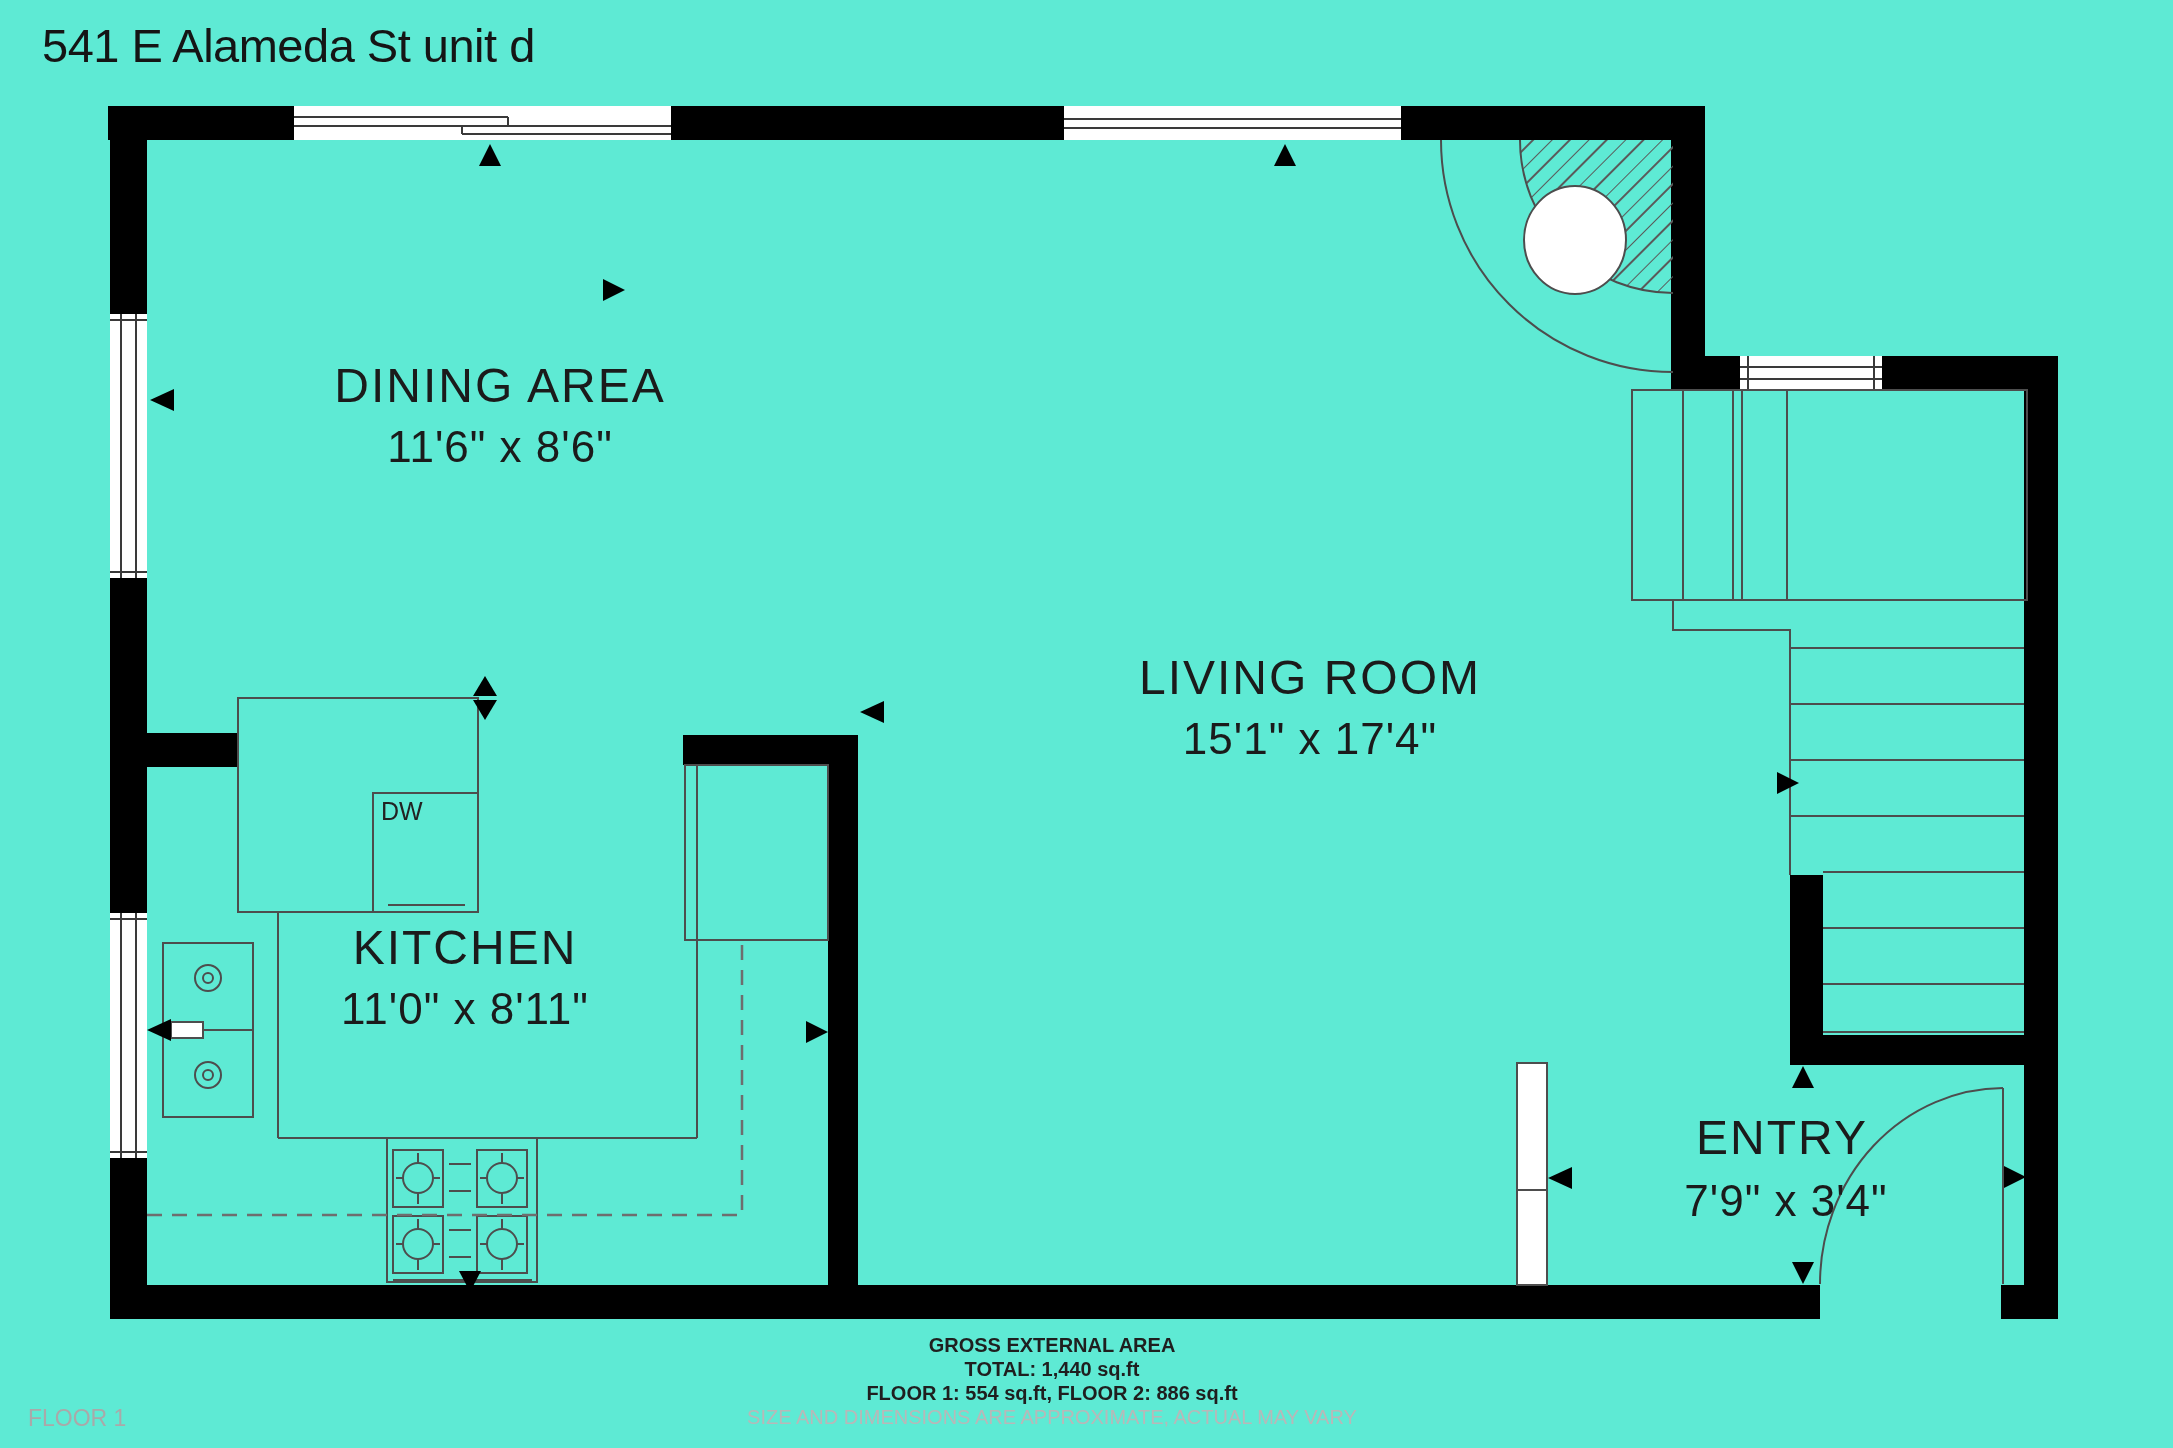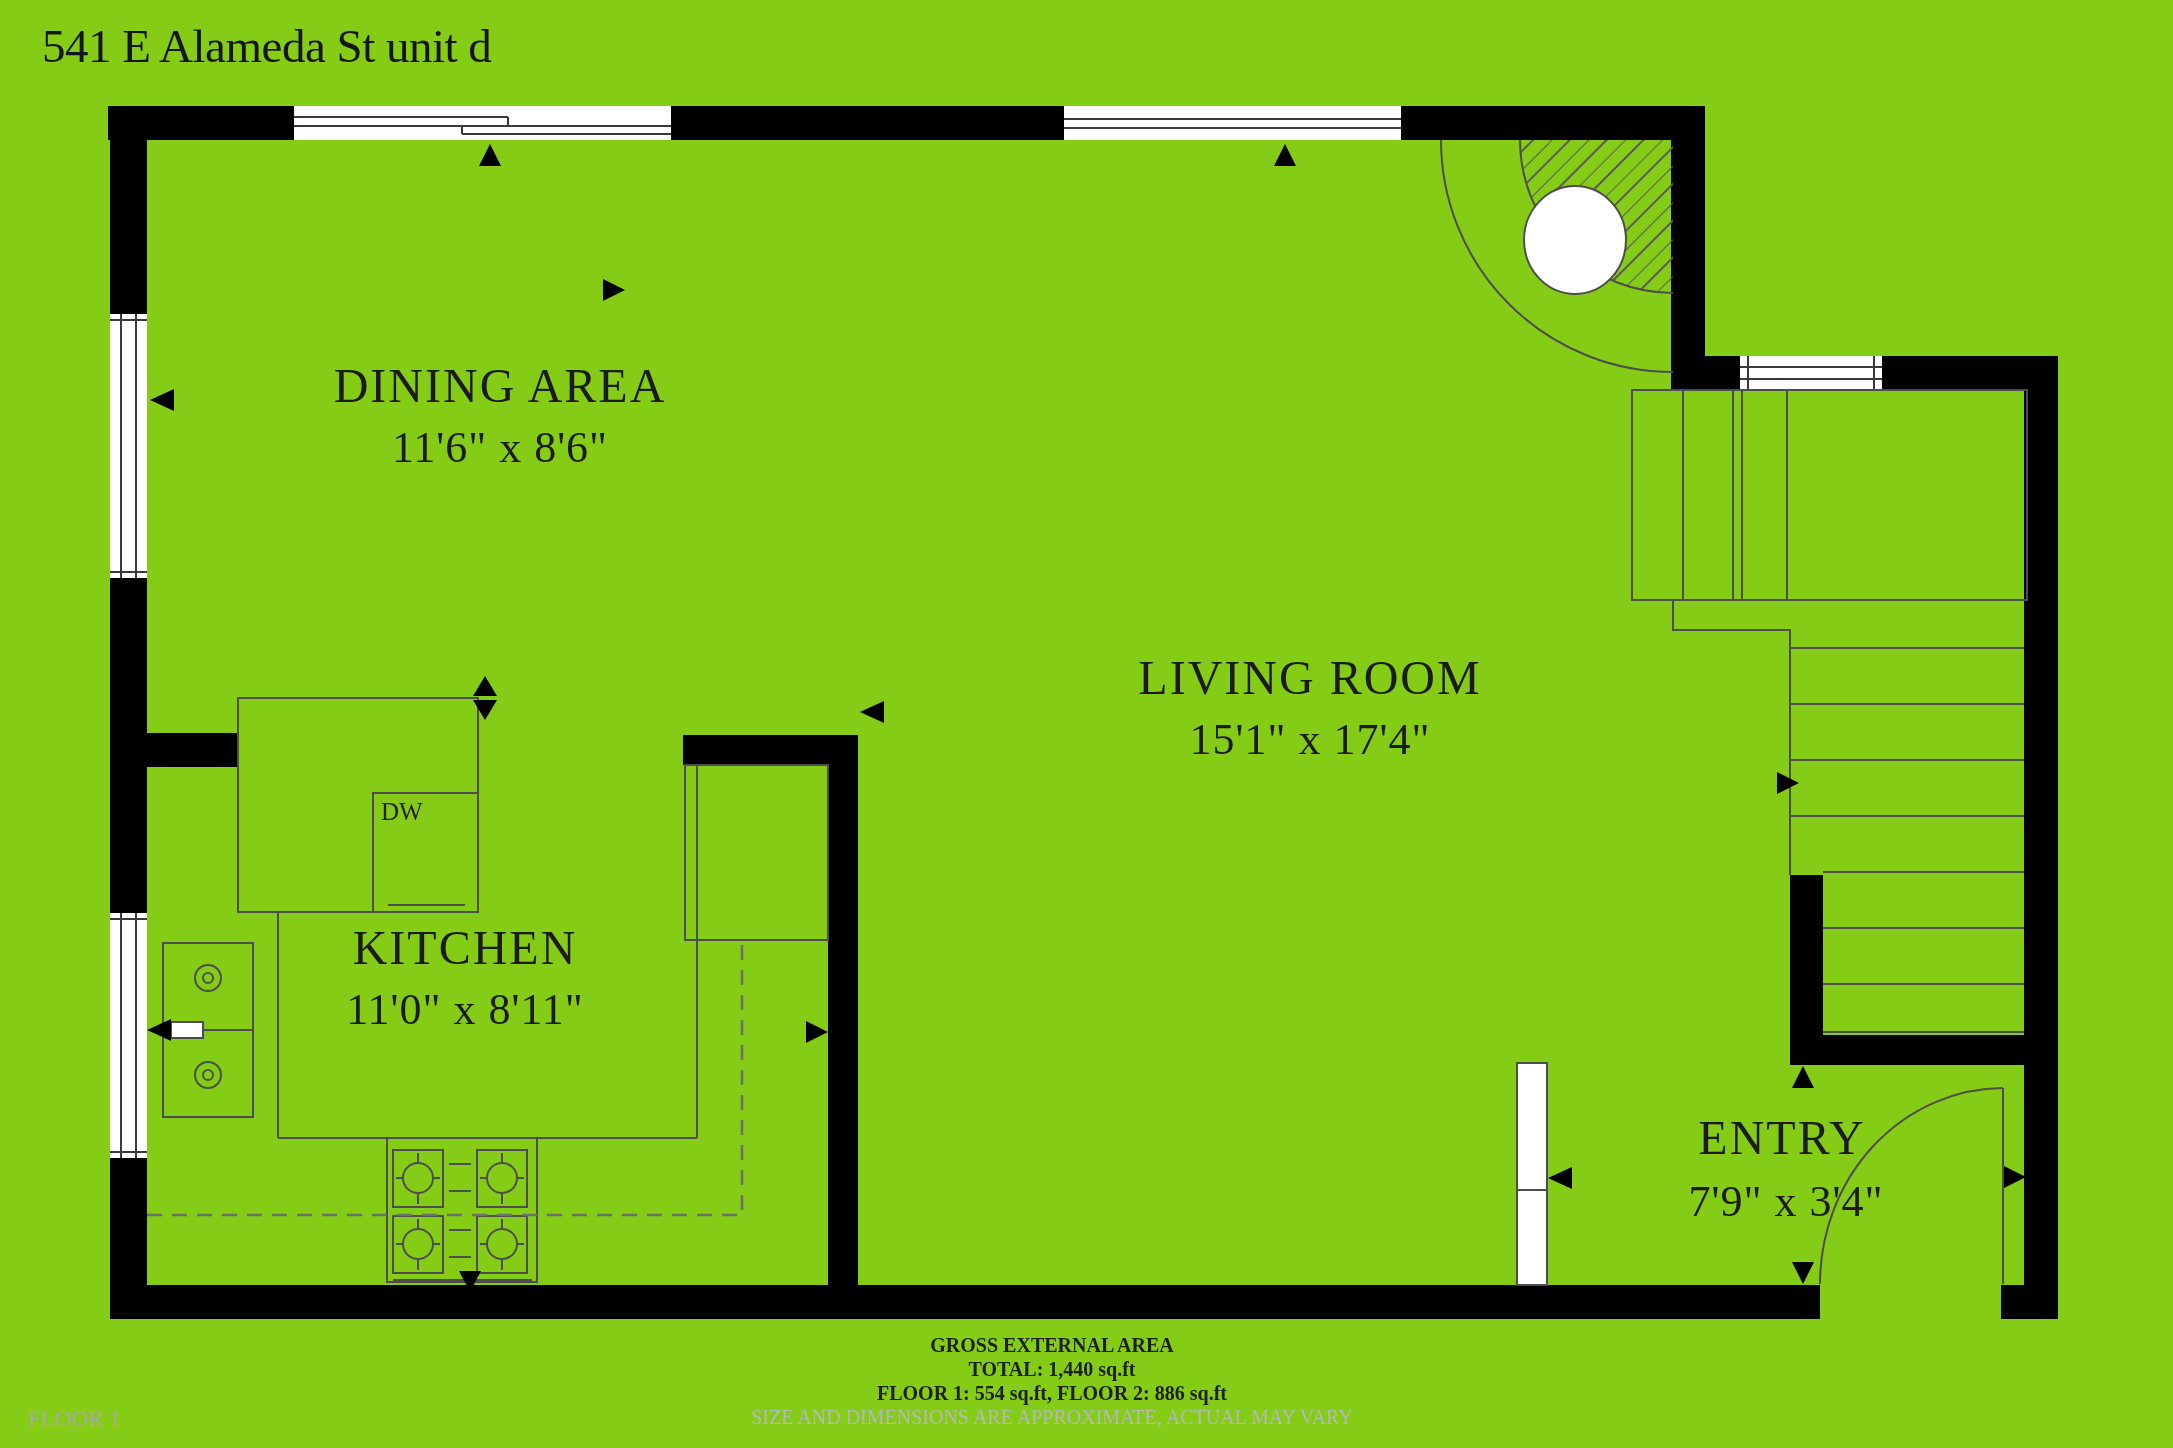--- a/index.html
+++ b/index.html
@@ -1,17 +1,17 @@
 <!DOCTYPE html>
 <html><head>
 <meta charset="utf-8">
 <style>
   html,body{margin:0;padding:0;background:#ffffff;}
-  .page{width:2173px;height:1448px;background:#84cc16;position:relative;overflow:hidden;
-        font-family:Liberation Serif, serif;}
+  .page{width:2173px;height:1448px;background:#5eead4;position:relative;overflow:hidden;
+        font-family:Liberation Sans, sans-serif;}
   svg{display:block;}
   text{fill:#1a1a1a;}
   .title-text{font-size:47px;letter-spacing:-0.5px;fill:#151515;}
   .room-name{font-size:48px;letter-spacing:2px;text-anchor:middle;fill:#1b1b1b;}
   .room-dims{font-size:44px;letter-spacing:1px;text-anchor:middle;fill:#1b1b1b;}
   .dw-text{font-size:25px;fill:#222;}
   .footer-bold{font-size:20px;font-weight:700;text-anchor:middle;fill:#1f1f1f;}
   .footer-muted{font-size:20px;text-anchor:middle;fill:#b8b8b8;}
   .floor-label{font-size:23px;fill:#a9a9a9;}
   .wall{fill:#000000;stroke:none;}

